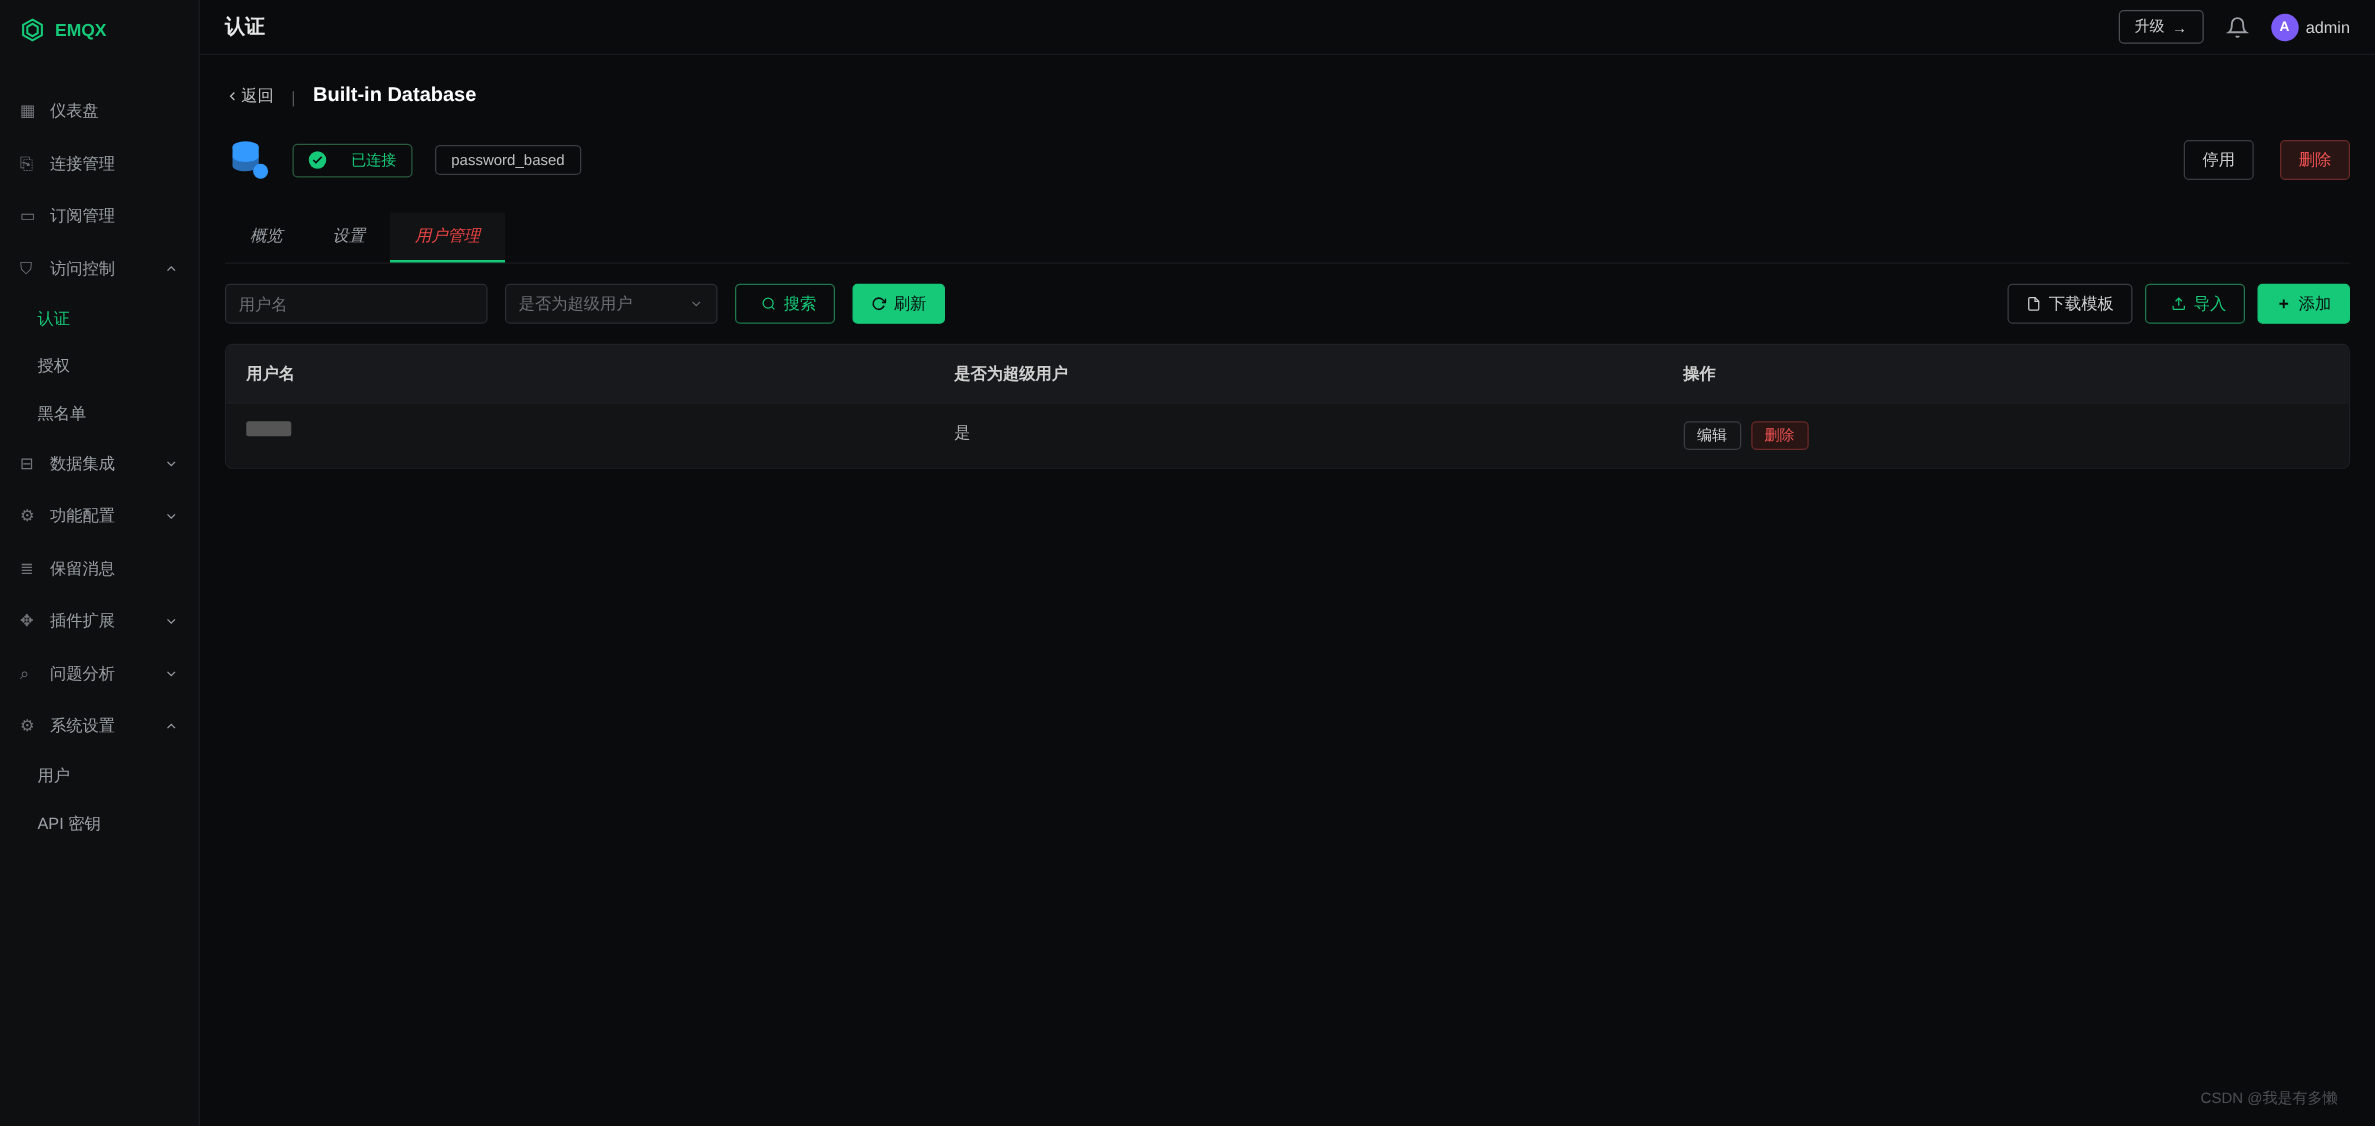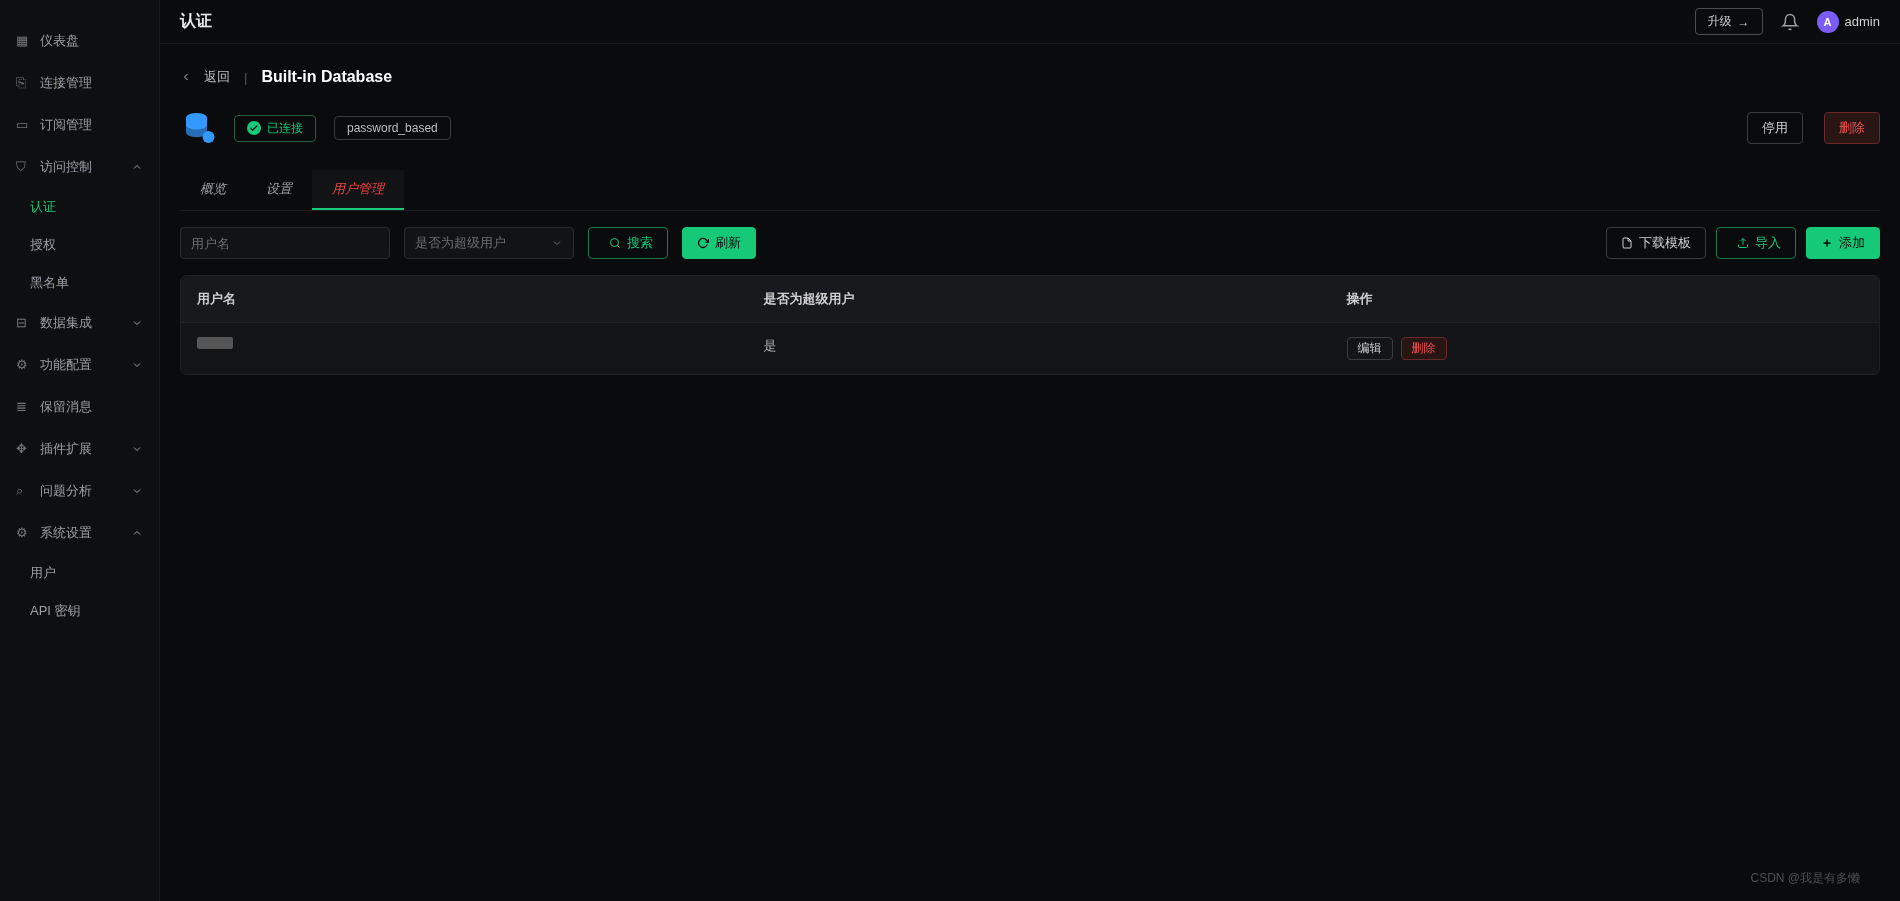--- a/index.html
+++ b/index.html
@@ -82,37 +82,37 @@
       border-radius: 50%;
       display: flex; align-items: center; justify-content: center;
       color: #fff; font-size: 11px; font-weight: 600;
     }
     .user-name { color: #d0d0d0; font-size: 13px; cursor: pointer; display: flex; align-items: center; gap: 6px; }
     
     
     .content { padding: 24px 20px; flex: 1; }
     .breadcrumb { display: flex; align-items: center; gap: 14px; margin-bottom: 24px; }
     .back-link {
-      display: flex; align-items: center; gap: 12px;
+      display: flex; align-items: center; gap: 1px;
       color: #bfbfbf; cursor: pointer; font-size: 13px;
     }
     .bc-sep { color: #555; }
     .bc-title { color: #fff; font-size: 16px; font-weight: 700; }
     
     .status-row {
       display: flex; align-items: center; justify-content: space-between;
       margin-bottom: 24px;
     }
     .status-left { display: flex; align-items: center; gap: 18px; }
     .db-icon {
       width: 36px; height: 36px; position: relative;
       color: #3399ff;
     }
     .status-pill {
-      display: flex; align-items: center; gap: 6px;
+      display: flex; align-items: center; gap: 20px;
       border: 1px solid #2a5c3f;
       border-radius: 4px;
       padding: 4px 12px;
       color: #15c978;
       font-size: 12px;
       font-family: Liberation Serif, serif;
     }
     .status-dot {
       width: 14px; height: 14px; border-radius: 50%;
       background: #15c978; display: flex; align-items: center; justify-content: center;
@@ -206,32 +206,39 @@
     }
     .table-row.body { background: #131416; color: #b0b0b0; }
     .col-user { flex: 0 0 34%; }
     .col-super { flex: 0 0 35%; }
     .col-ops { flex: 1; display: flex; gap: 8px; align-items: center; }
     .masked { background: #555; color: transparent; width: 36px; height: 12px; display: inline-block; border-radius: 2px; }
     
     .watermark {
       position: fixed;
       bottom: 14px;
-      right: 40px;
+      right: 30px;
       color: #6a6d72;
       font-size: 12px;
       opacity: 0.7;
     }
   </style>
 </head>
 <body>
 
 <div class="app">
 
   <div class="sidebar">
+    <div class="logo">
+      <svg viewBox="0 0 24 24" fill="none" stroke="currentColor" stroke-width="2">
+        <polygon points="12,2 21,7 21,17 12,22 3,17 3,7"></polygon>
+        <polygon points="12,6 17,9 17,15 12,18 7,15 7,9"></polygon>
+      </svg>
+      <span>EMQX</span>
+    </div>
     <div class="nav">
       <div class="nav-item">
         <span class="icon">▦</span>
         <span>仪表盘</span>
       </div>
       <div class="nav-item">
         <span class="icon">⎘</span>
         <span>连接管理</span>
       </div>
       <div class="nav-item">

